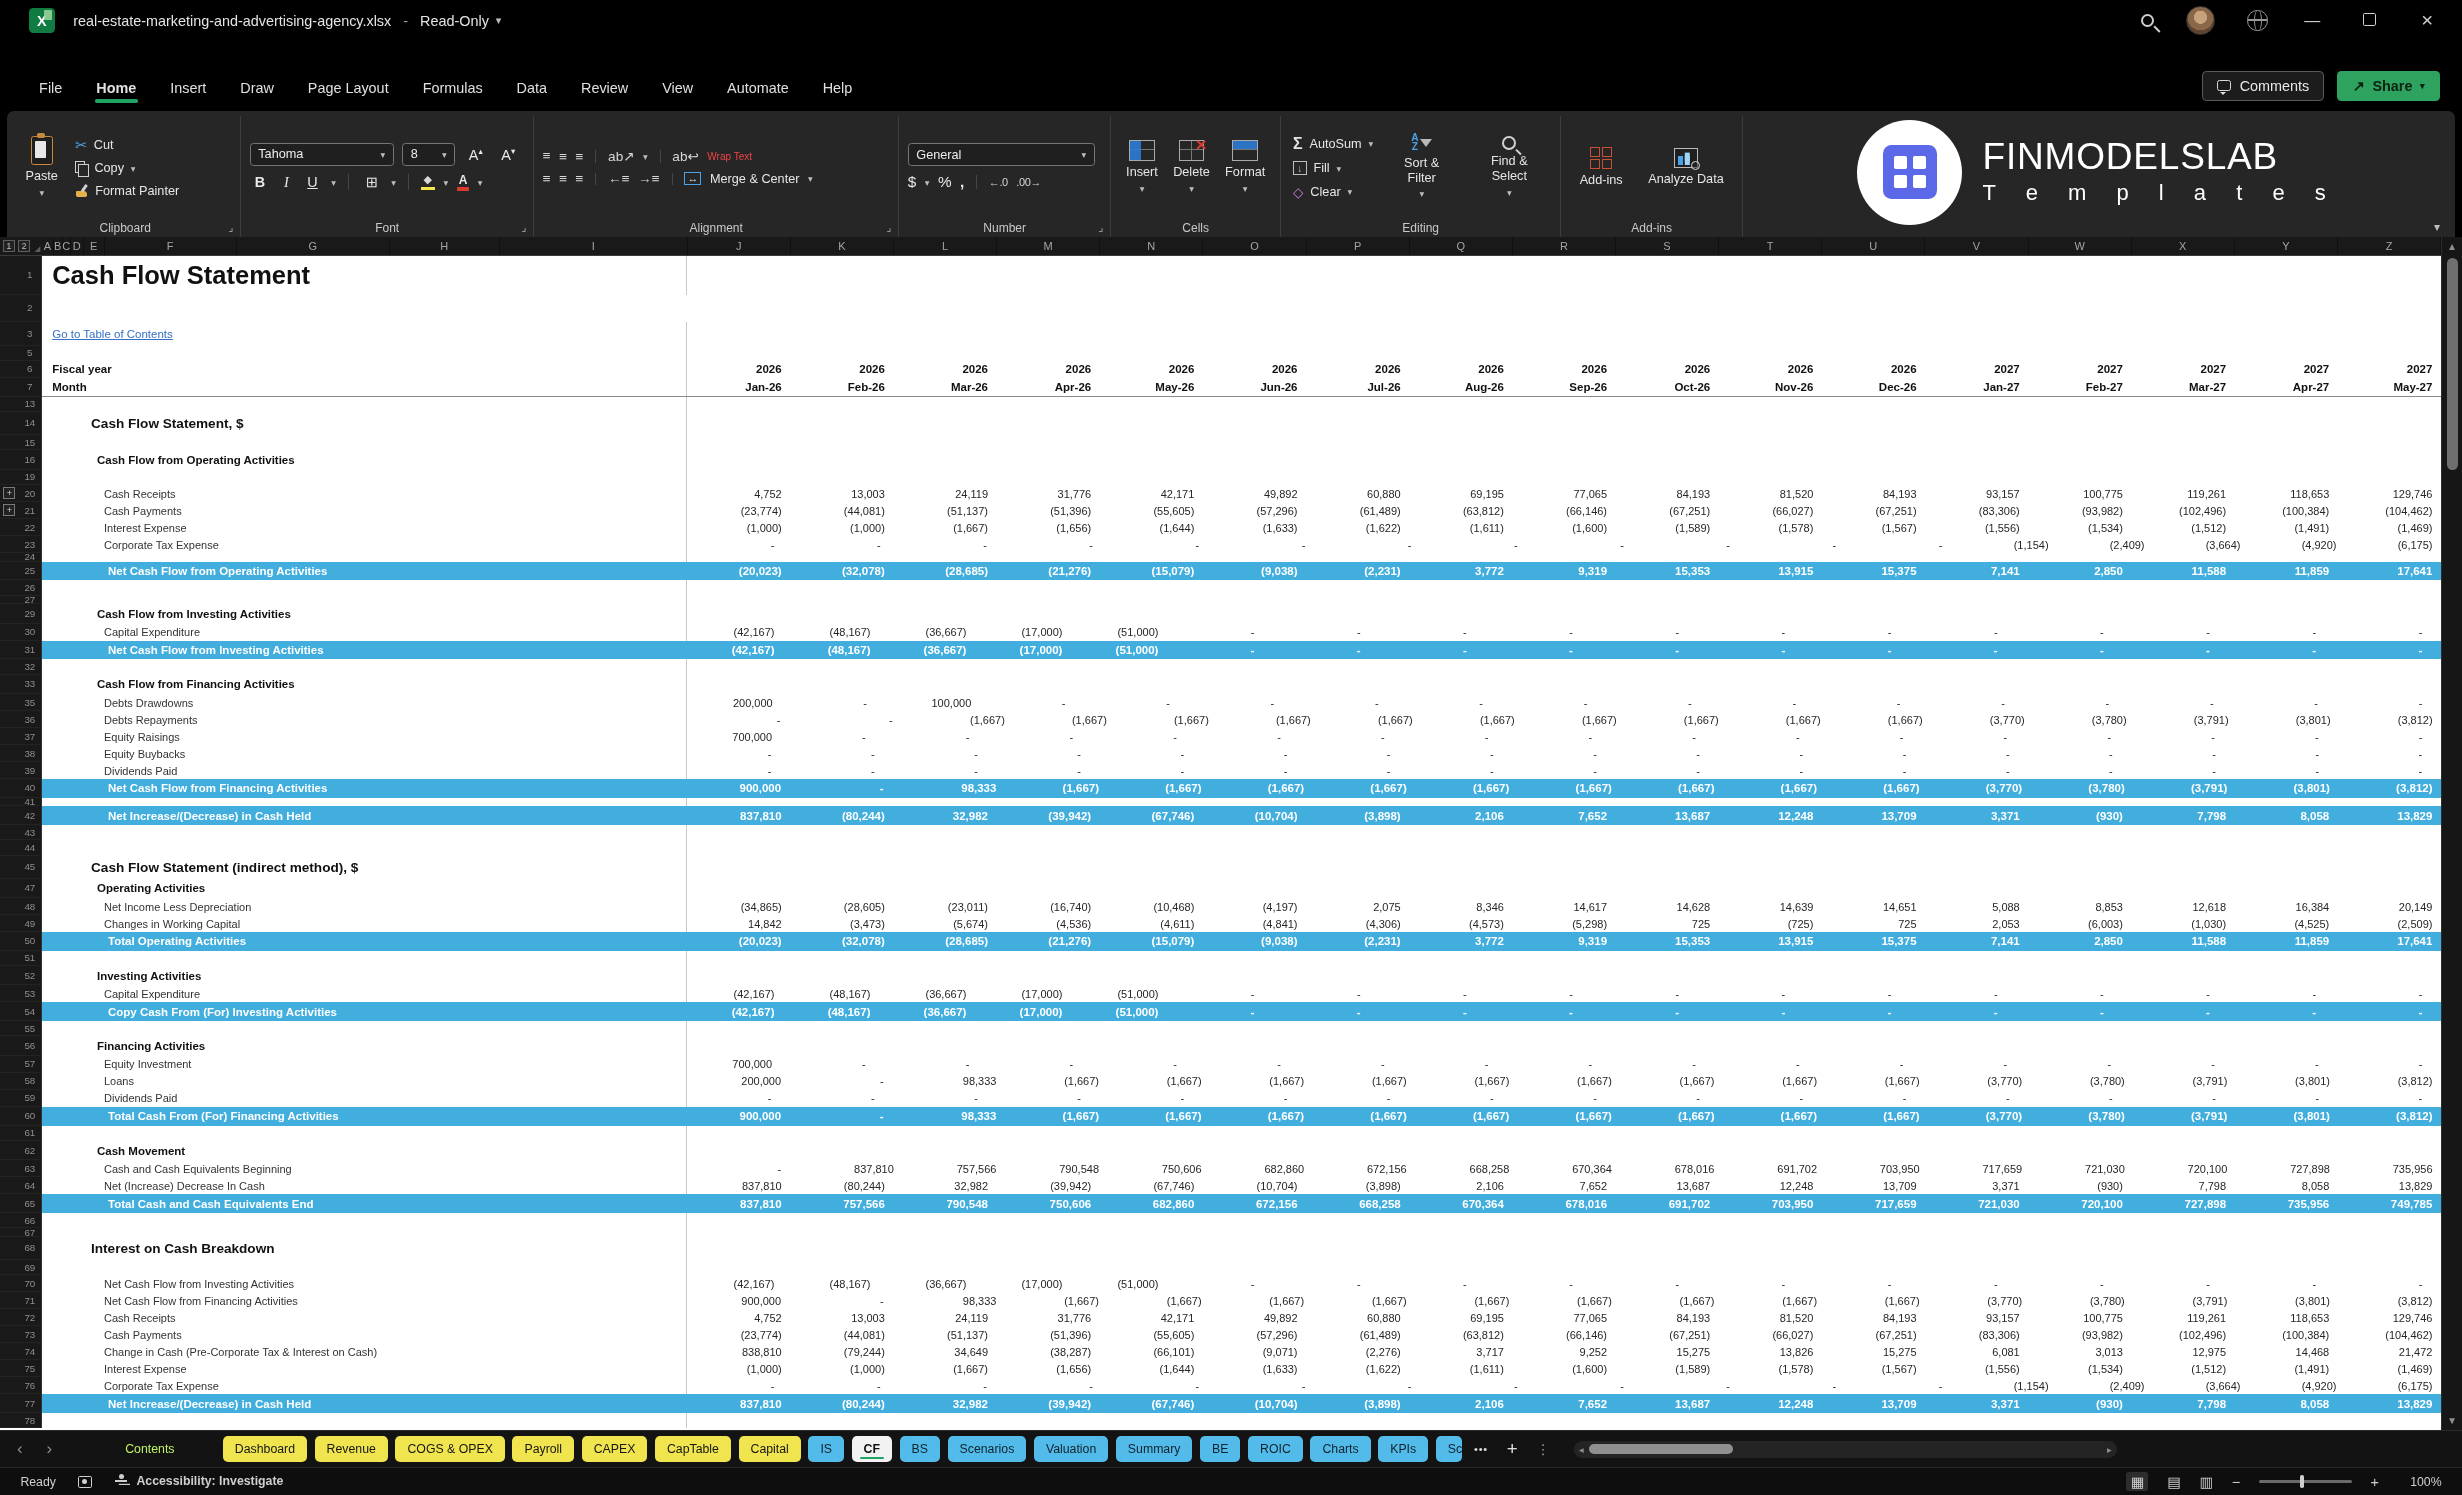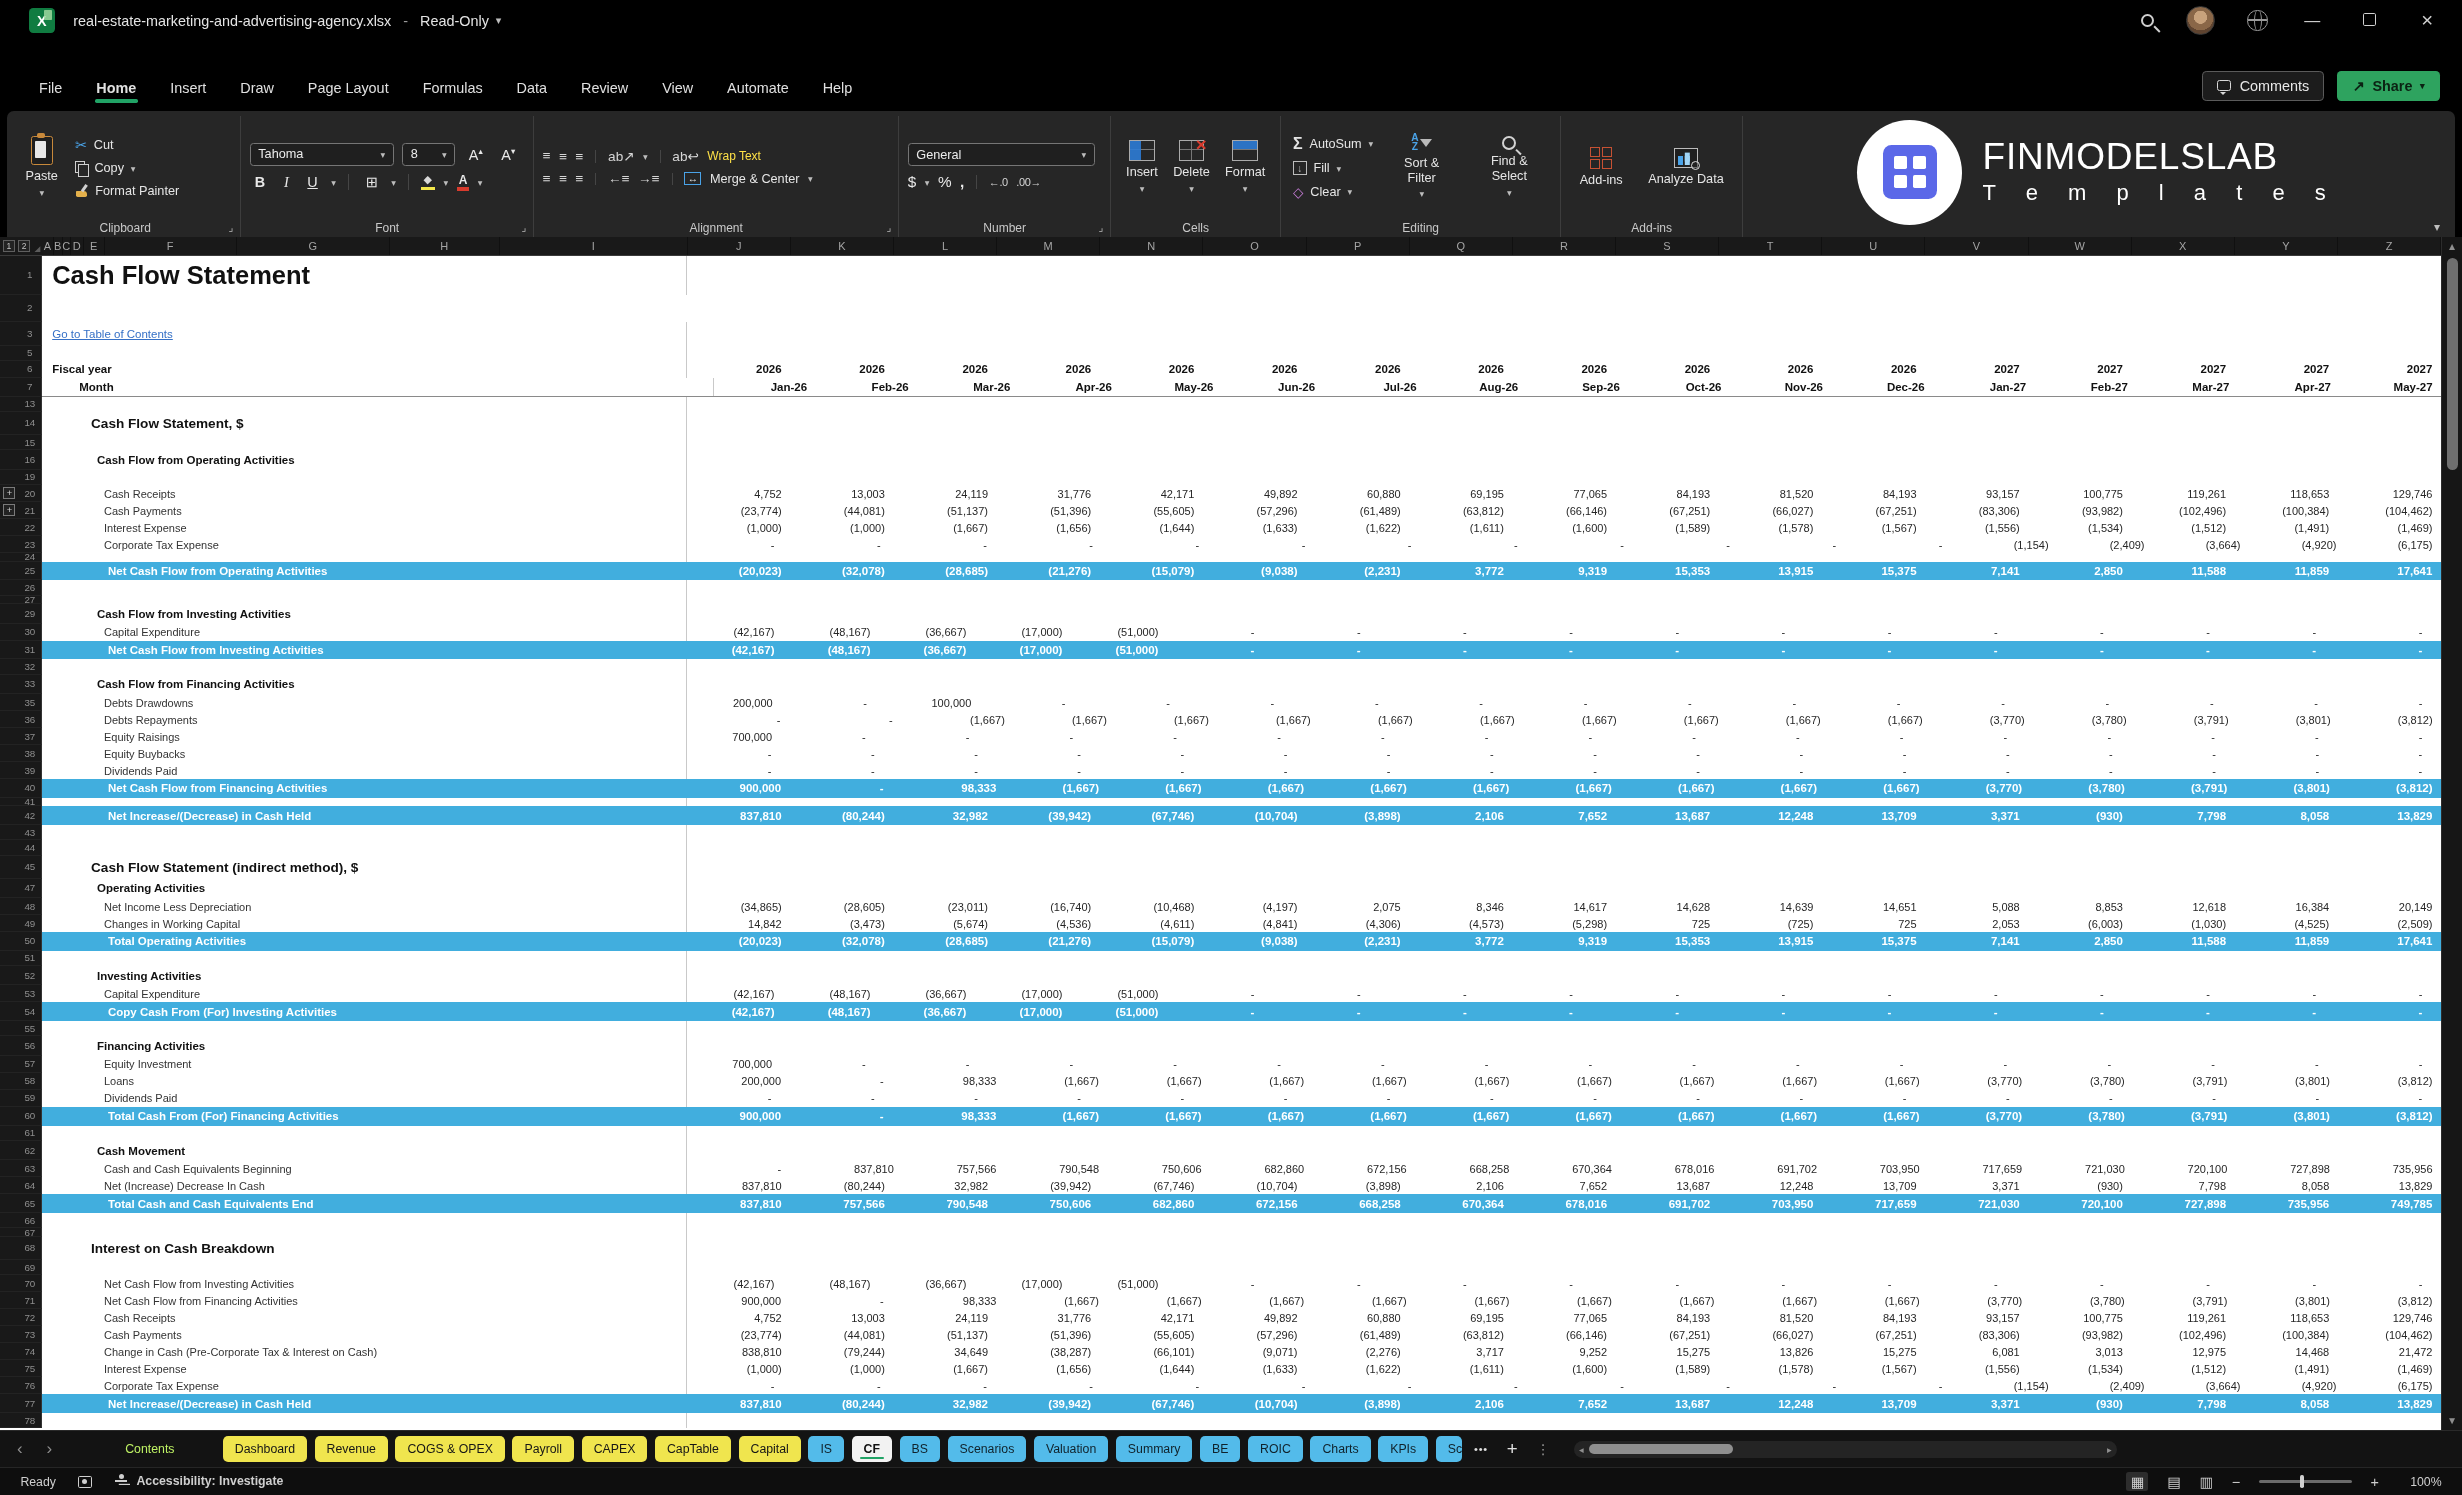--- a/index.html
+++ b/index.html
@@ -119,21 +119,21 @@
   .lab { width:645px; flex:0 0 auto; border-right:0.8px solid #c9c9c9; color:#2d2d2d; white-space:nowrap; overflow:visible; display:flex; align-items:center;}
   .vc { flex:1 1 0; text-align:right; padding-right:8.5px; font-size:11px; color:#262626; display:flex; align-items:center; justify-content:flex-end; white-space:nowrap;}
   .vc.dash { padding-right:18.7px; }
   .r-title { height:39px; } .r-title .lab { font-size:25.5px; font-weight:bold; color:#111; padding-left:10.2px;}
   .r-company { height:27px; } .r-company .lab { font-size:18px; font-weight:bold; color:#111; padding-left:10.2px;}
   .r-link { height:24px; } .r-link .lab { font-size:11.5px; color:#3570C6; text-decoration:underline; padding-left:10.2px;}
   .r-years { height:17px; } .r-years .lab { font-weight:bold; font-size:11.5px; padding-left:10.2px; color:#111;}
   .r-years .vc { font-weight:bold; color:#111; font-size:11.5px;}
   .r-months { height:18.7px; } .r-months .lab { font-weight:bold; font-size:11.5px; padding-left:10.2px; color:#111;}
   .r-months .vc { font-weight:bold; color:#111; font-size:11.5px;}
-  .r-months .rowbody { border-bottom:1.3px solid #8a8a8a;padding-left:27px; }
+  .r-months .rowbody { border-bottom:1.3px solid #8a8a8a; }
   .r-section { height:23px; } .r-section .lab { font-size:13.6px; font-weight:bold; color:#111; padding-left:49px;}
   .r-subsection { height:19.5px; } .r-subsection .lab { font-size:11.5px; font-weight:bold; color:#111; padding-left:55px;}
   .r-item { height:17px; } .r-item .lab { font-size:11px; padding-left:62px; color:#333;}
   .r-total { height:18.7px; } .r-total .rowbody { background:#41AEDE; }
   .r-total .lab { border-right:none; color:#fff; font-weight:bold; font-size:11.5px; padding-left:66px;}
   .r-total .vc { color:#fff; font-weight:bold; font-size:11.5px;}
   .r-blank { height:15.3px; } .r-thin { height:8.5px; }
 
   
   .tabsbar { height:37px; background:#131313; display:flex; align-items:center; padding:0 8.5px; gap:6.8px; flex:0 0 auto; border-top:0.8px solid #2a2a2a;}
@@ -286,21 +286,21 @@
         <div class="fgroupcol">
           <div class="alrow">
             <span class="alico" style="align-self:flex-start">≡</span>
             <span class="alico">≡</span>
             <span class="alico" style="align-self:flex-end">≡</span>
             <span class="vsep"></span>
             <span class="alico"><span>ab</span>↗</span>
               <span class="chev">▾</span>
             <span class="vsep"></span>
             <span class="alico">ab↩</span>
-            <span style="color:#fde047;font-size:12px">Wrap Text</span>
+            <span style="color:#ef4444;font-size:10px">Wrap Text</span>
           </div>
           <div class="alrow">
             <span class="alico">≡</span>
             <span class="alico">≡</span>
             <span class="alico">≡</span>
             <span class="vsep"></span>
             <span class="alico">←≡</span>
             <span class="alico">→≡</span>
             <span class="vsep"></span>
             <span class="alico" style="border:0.8px solid #4AA3E8;font-size:10.2px;padding:0 2.5px">↔</span>

